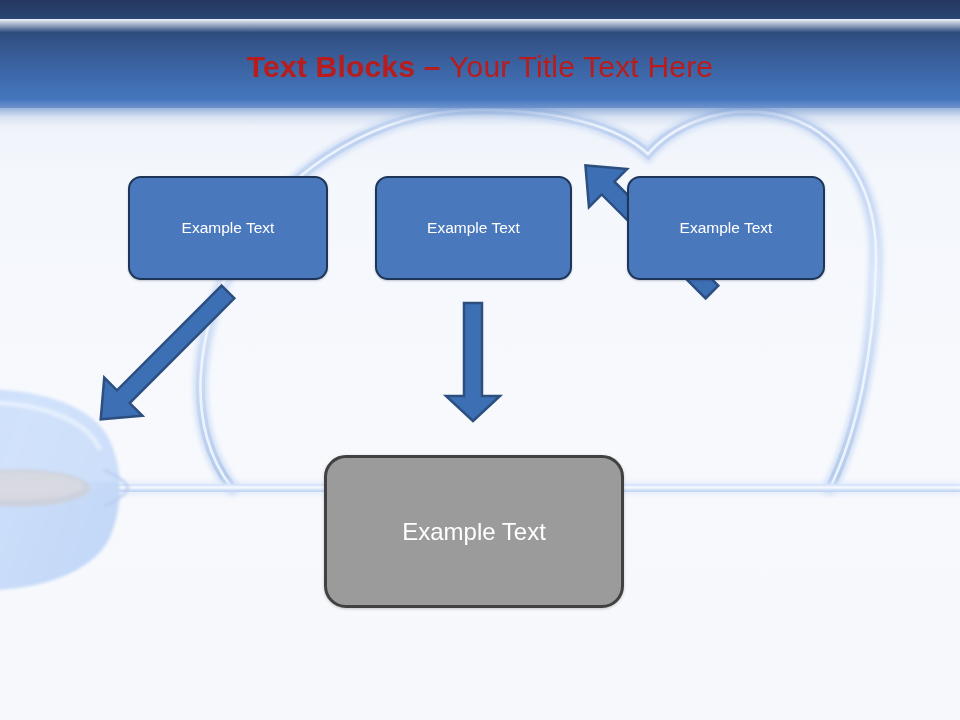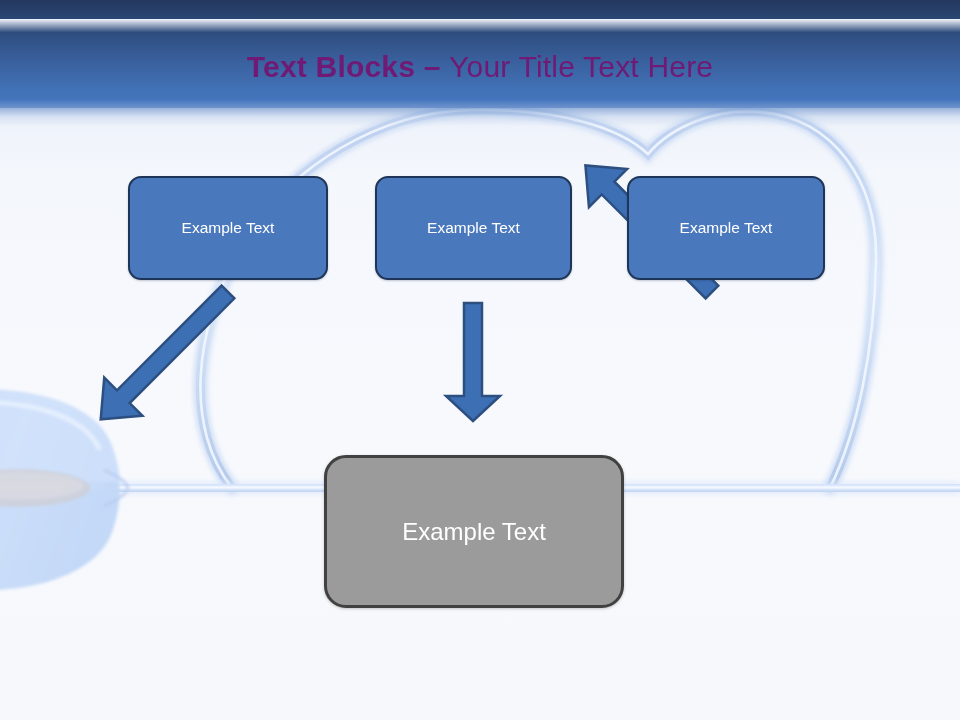--- a/index.html
+++ b/index.html
@@ -69,21 +69,21 @@
       rgba(186,205,233,0.45) 50%,
       rgba(232,239,250,0.15) 78%,
       rgba(246,248,252,0) 100%);
   }
 
   .slide-title {
     position: absolute;
     left: 0; top: 50px;
     width: 960px;
     text-align: center;
-    color: #701a75;
+    color: #b91c1c;
     font-size: 30px;
     line-height: 34px;
     letter-spacing: 0.2px;
     white-space: nowrap;
   }
   .slide-title .t-bold { font-weight: bold; }
   .slide-title .t-dash { font-weight: bold; }
   .slide-title .t-rest { font-weight: normal; }
 
   

